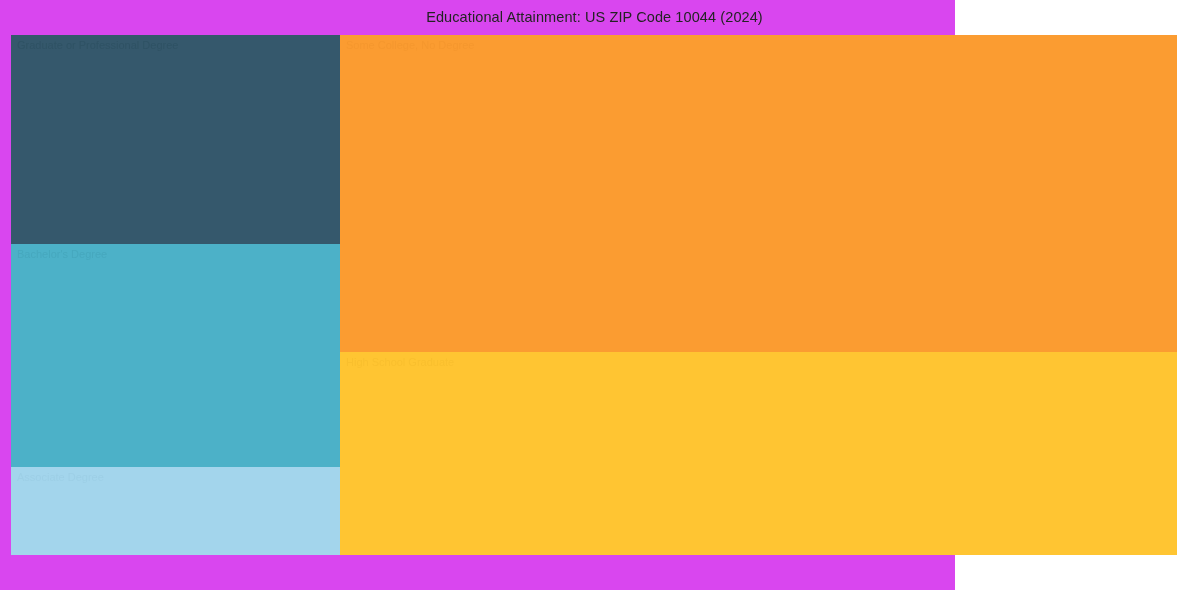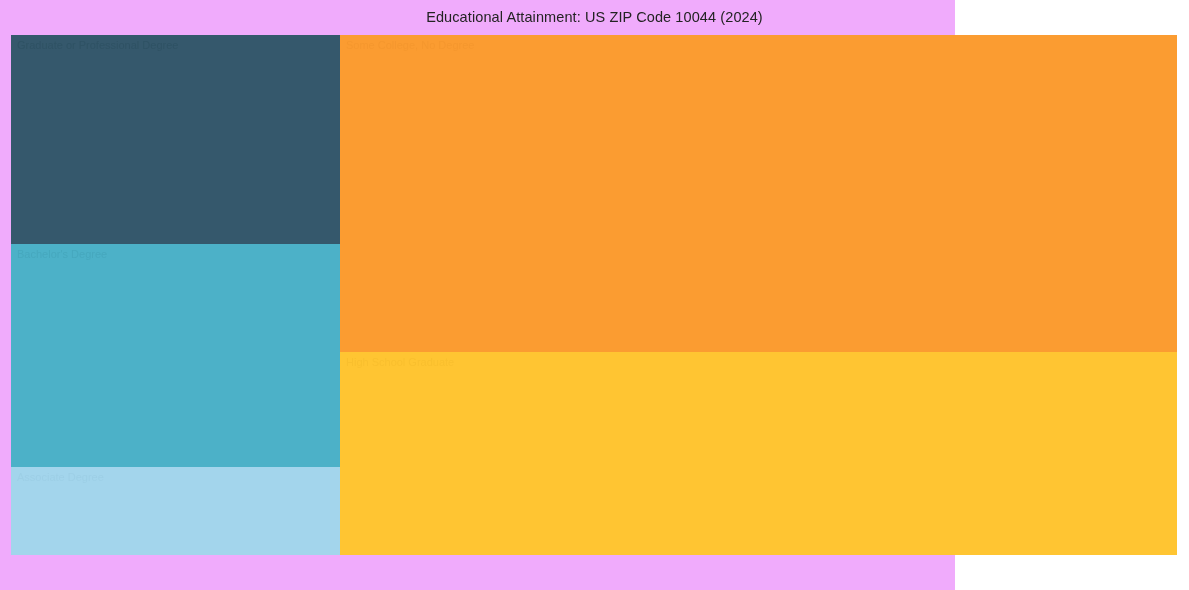--- a/index.html
+++ b/index.html
@@ -10,21 +10,21 @@
   body {
     width: 1189px;
     height: 590px;
     font-family: "Liberation Sans", sans-serif;
     overflow: hidden;
   }
   #figure {
     position: relative;
     width: 955px;
     height: 590px;
-    background: #f0abfc;
+    background: #d946ef;
   }
   #chart-title {
     position: absolute;
     left: 0;
     top: 8px;
     width: 1189px;
     text-align: center;
     font-size: 14.5px;
     color: #232323;
     line-height: 18px;

